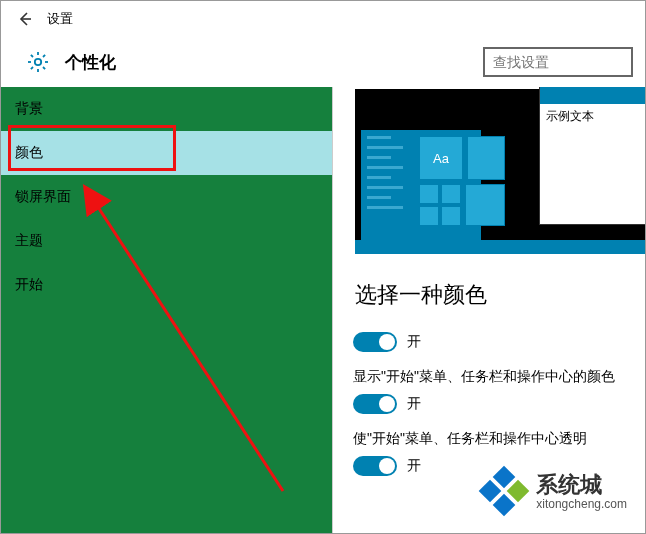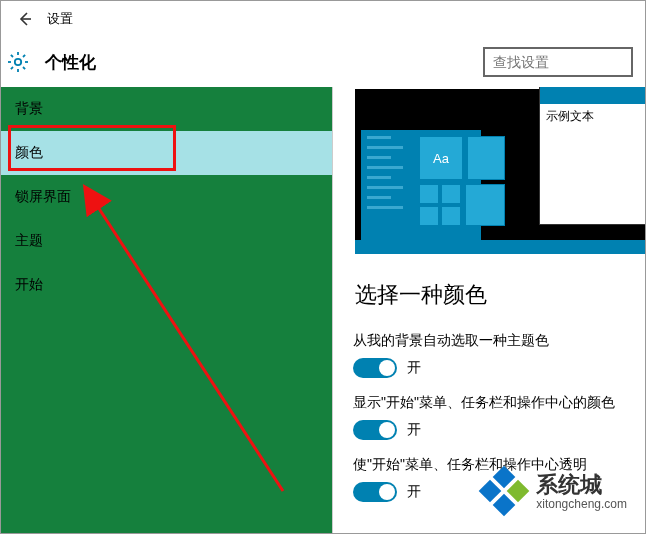--- a/index.html
+++ b/index.html
@@ -30,21 +30,21 @@
     cursor: pointer;
   }
   .title-text {
     margin-left: 6px;
     font-size: 13px;
   }
   .header-row {
     height: 50px;
     display: flex;
     align-items: center;
-    padding-left: 4px;
+    padding-left: 24px;
     padding-right: 12px;
     background: #fff;
   }
   .gear-icon {
     width: 26px;
     height: 26px;
     display: flex;
     align-items: center;
     justify-content: center;
   }
@@ -303,21 +303,20 @@
         <div class="tile" style="left:58px;top:76px;width:20px;height:20px;"></div>
         <div class="tile" style="left:80px;top:76px;width:20px;height:20px;"></div>
         <div class="tile" style="left:104px;top:54px;width:40px;height:42px;"></div>
       </div>
       <div class="preview-taskbar"></div>
     </div>
 
     <div class="section-title">选择一种颜色</div>
 
     <div class="setting-block">
-      <div class="setting-label">从我的背景自动选取一种主题色</div>
       <div class="toggle-row">
         <div class="toggle">
             <div class="knob"></div>
           </div>
         <div class="toggle-state">开</div>
       </div>
     </div>
 
     <div class="setting-block">
       <div class="setting-label">显示"开始"菜单、任务栏和操作中心的颜色</div>

